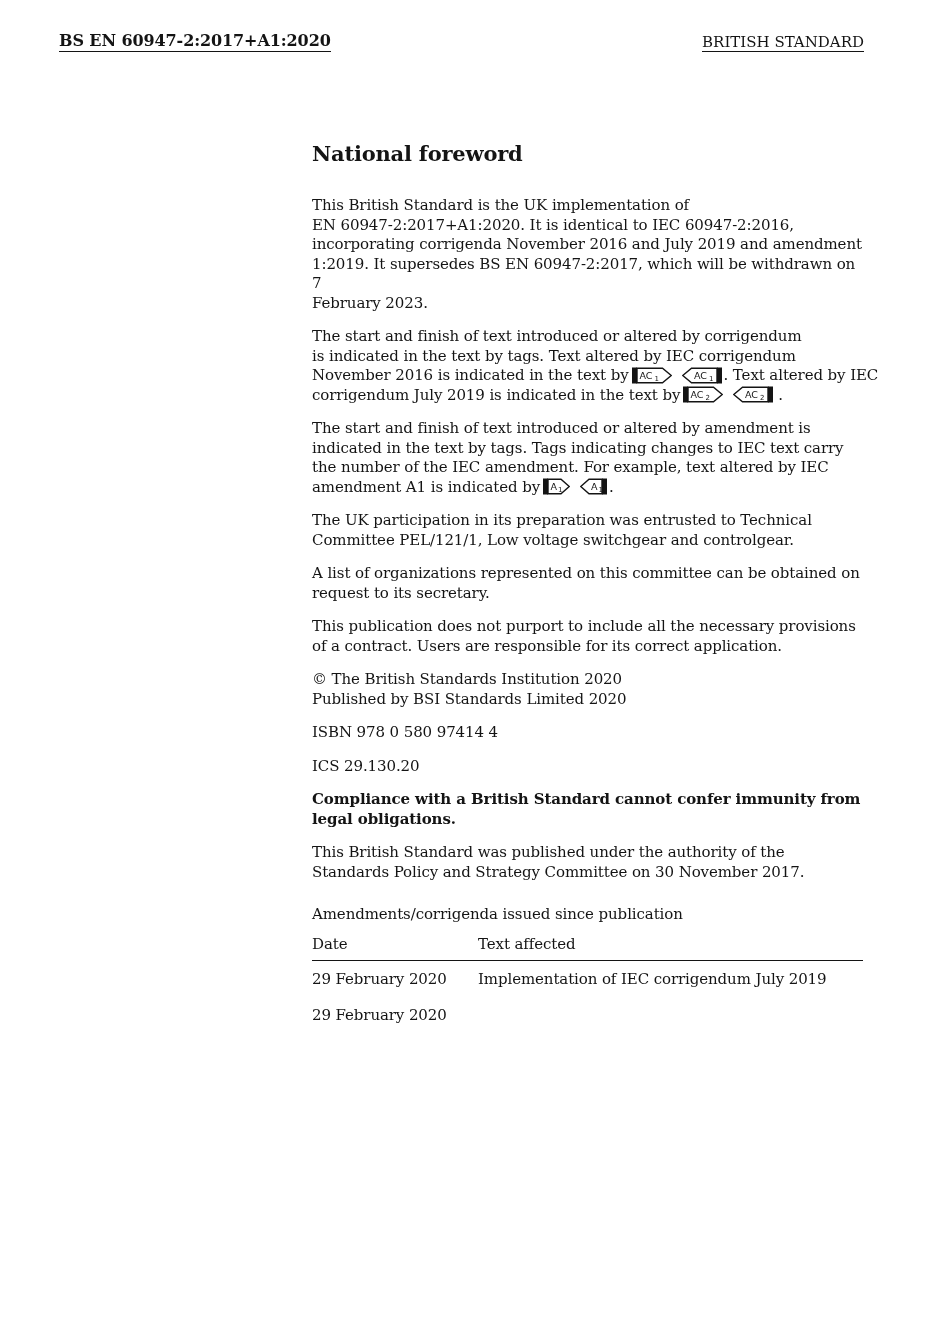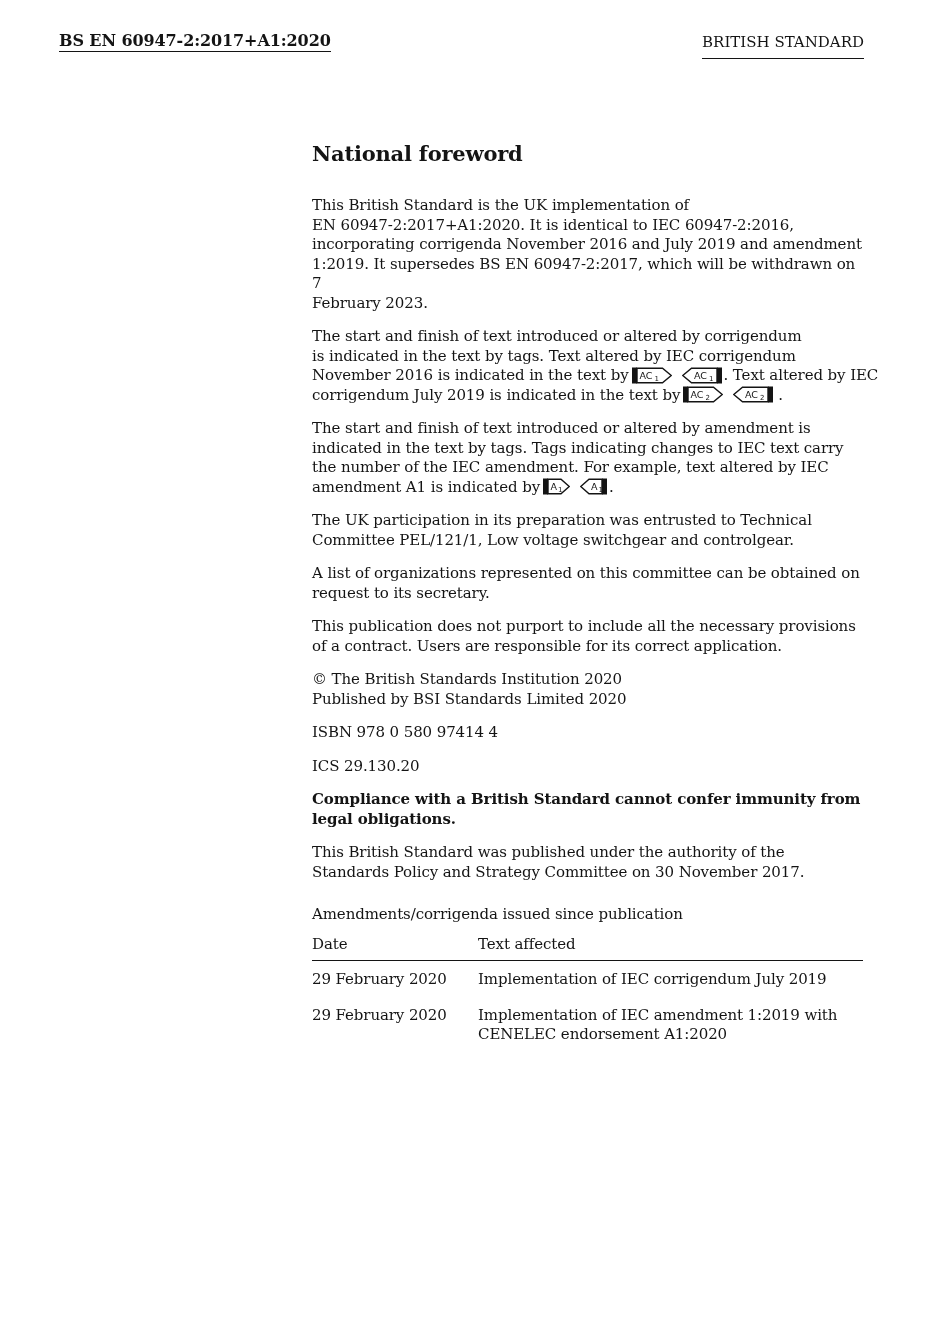--- a/index.html
+++ b/index.html
@@ -17,21 +17,21 @@
     display:inline-block;
     font-size:16px; font-weight:bold; line-height:20px;
     letter-spacing:-0.1px;
     border-bottom:1.5px solid #141414;
   }
   .hdr-right {
     position:absolute; right:86px; top:33px;
     display:inline-block;
     font-size:15px; font-weight:normal; line-height:18px;
     border-bottom:1.5px solid #141414;
-    padding-bottom:7px;
+    padding-bottom:0;
   }
   
   .content {
     position:absolute; left:312px; top:140px; width:551px;
     font-size:15px; line-height:19.5px; letter-spacing:-0.1px;
   }
   h1.title {
     margin:0 0 28px 0;
     font-size:21px; line-height:28px; font-weight:bold;
     letter-spacing:-0.2px;
@@ -151,19 +151,17 @@
         <div class="c1">Date</div>
         <div class="c2">Text affected</div>
       </div>
       <hr class="amend-rule">
       <div class="amend-row r1">
         <div class="c1">29 February 2020</div>
         <div class="c2">Implementation of IEC corrigendum July 2019</div>
       </div>
       <div class="amend-row r2">
         <div class="c1">29 February 2020</div>
-        <div class="c2">Implementation of IEC amendment 1:2019 with
-CENELEC endorsement A1:2020</div>
       </div>
     </div>
 
   </div>
 </div>
 
 </body></html>

